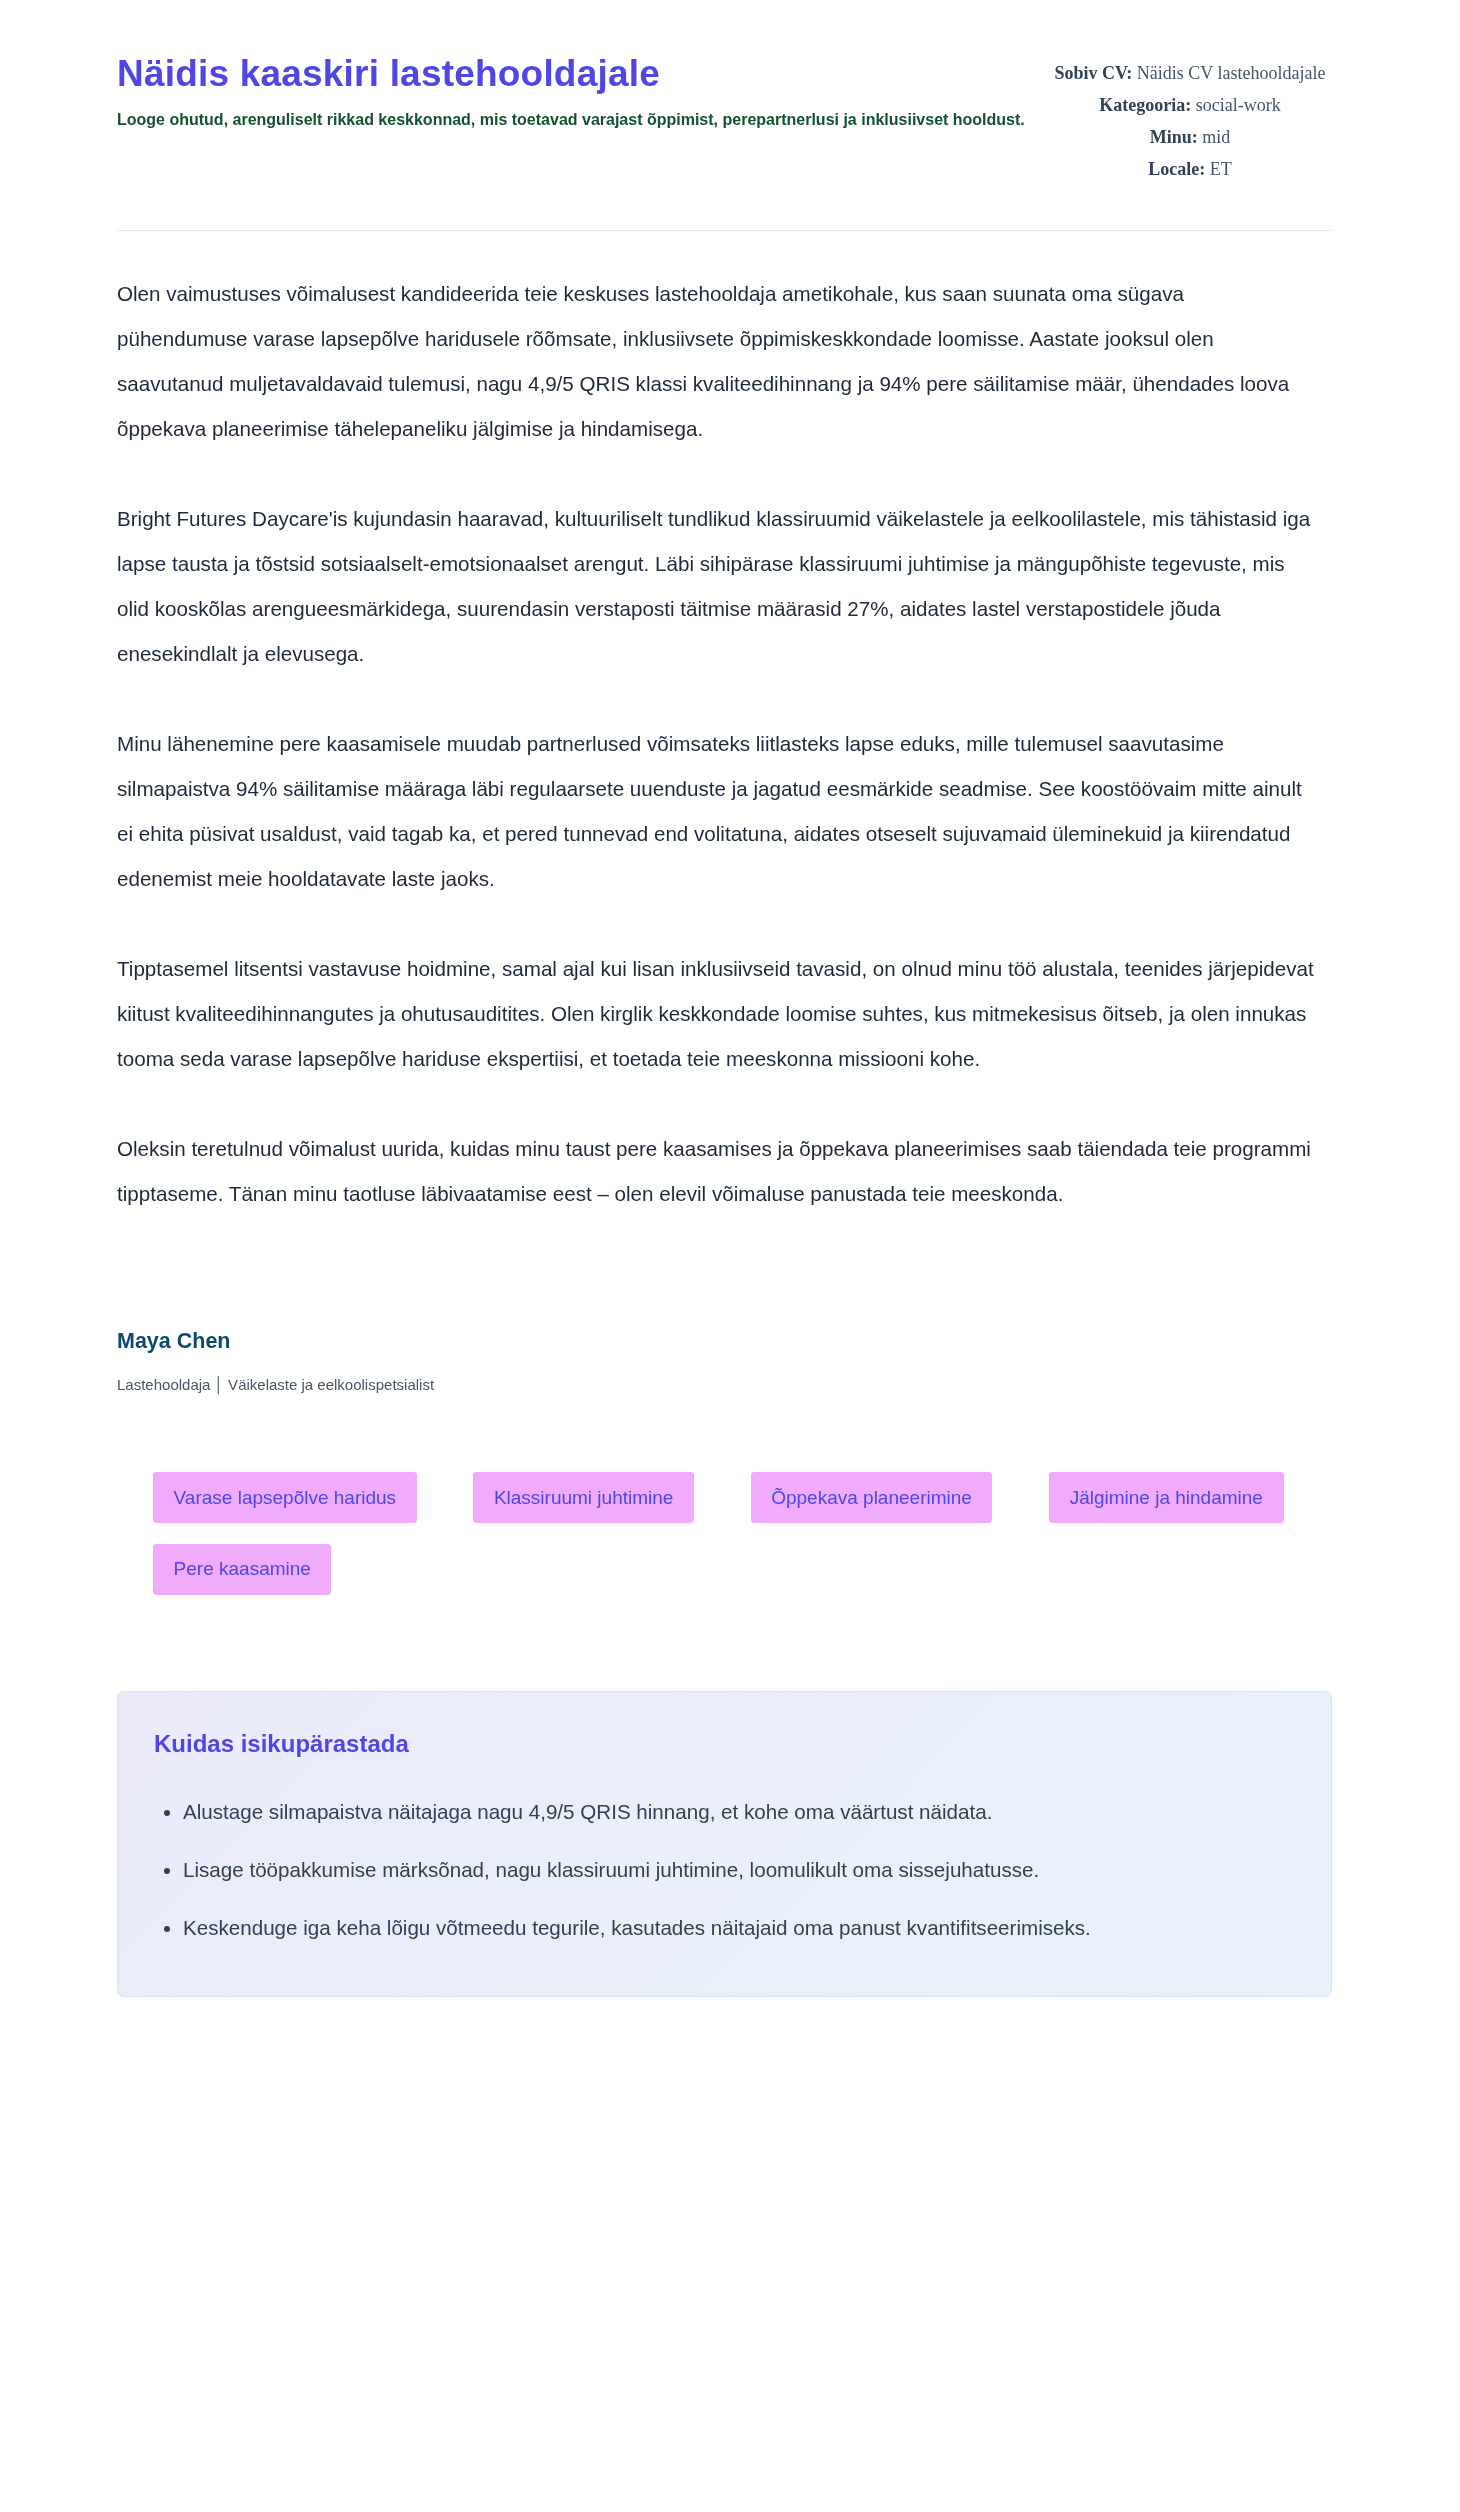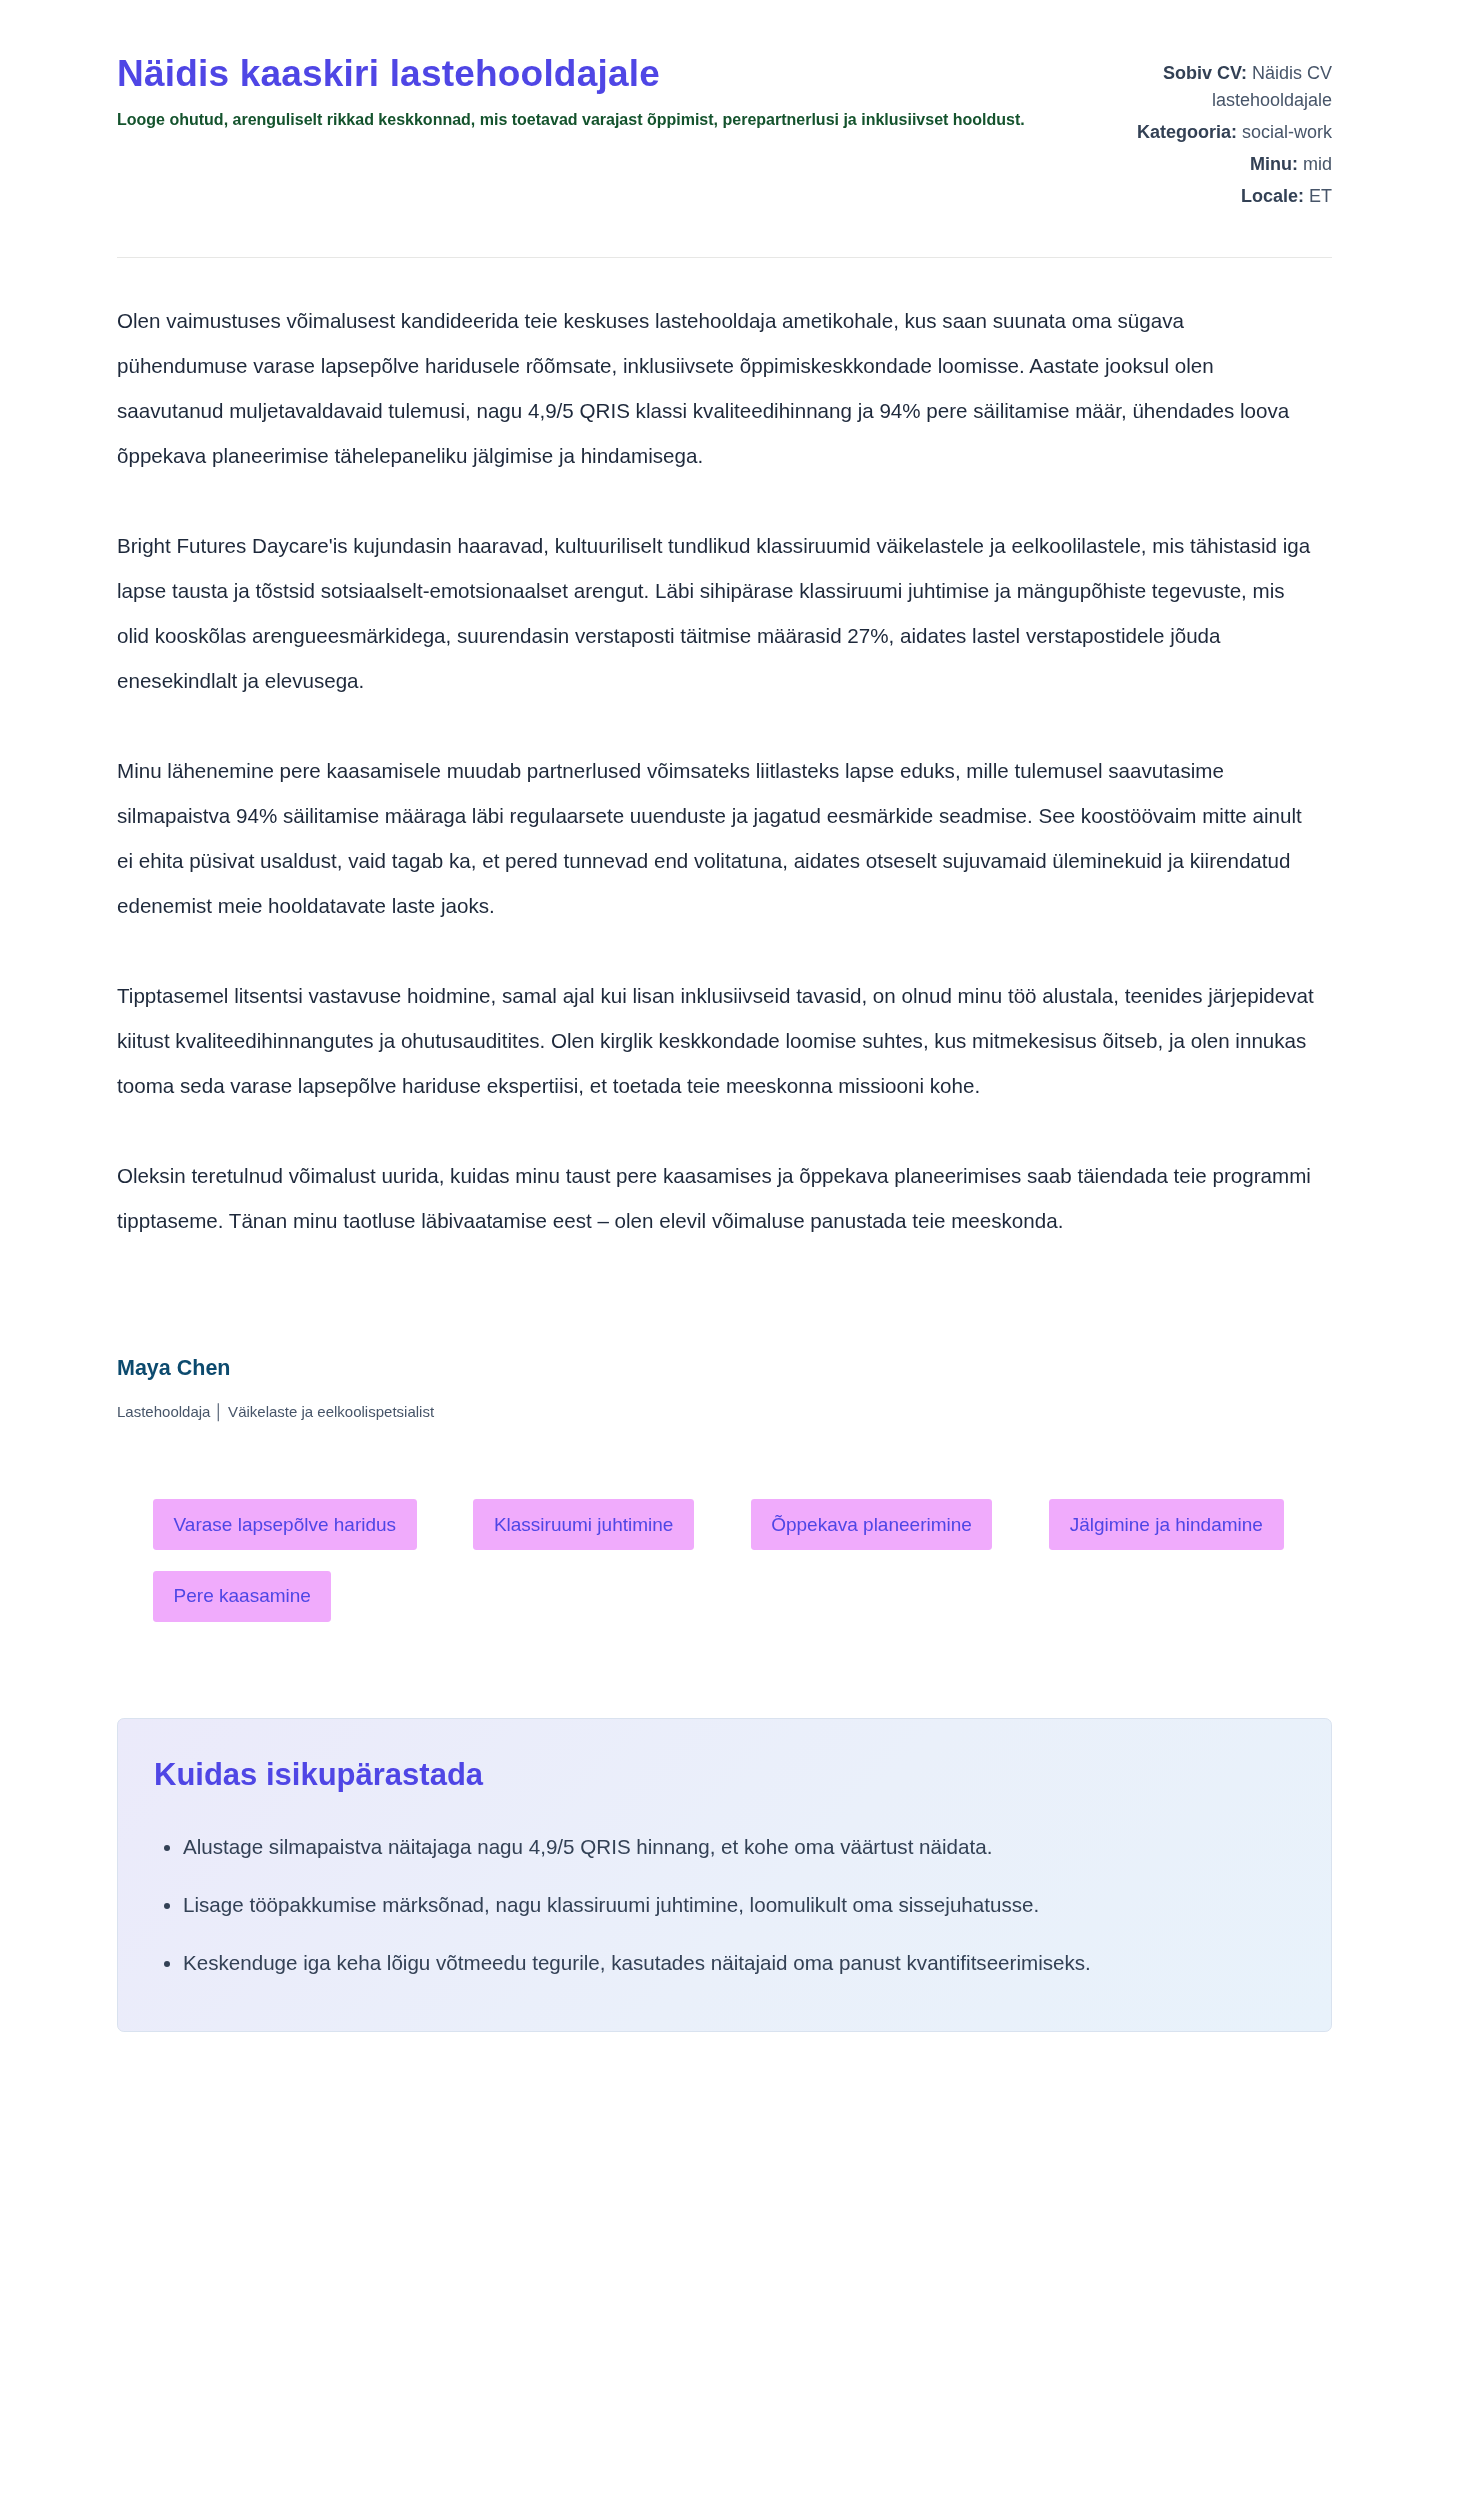--- a/index.html
+++ b/index.html
@@ -33,25 +33,26 @@
   .page-subtitle {
     margin-top: 12px;
     color: #14532d;
     font-size: 16px;
     font-weight: 700;
     line-height: 1.55;
     max-width: 937px;
   }
   .meta-block {
     width: 284px;
-    text-align: right;
+    text-align: center;
     font-size: 18px;
     line-height: 1.5;
     color: #475569;
     padding-top: 6.9px;
+    font-family: Liberation Serif, serif;
   }
   .meta-row { margin-bottom: 5.2px; }
   .meta-label { font-weight: 700; color: #334155; }
   .meta-value { font-weight: 400; color: #475569; }
 
   .divider {
     margin-top: 41px;
     border: none;
     border-top: 1.7px solid #e7e7e5;
   }
@@ -108,21 +109,21 @@
   
   .tips-box {
     margin-top: 96px;
     border: 0.9px solid #d9e2ef;
     border-radius: 6.9px;
     background: linear-gradient(135deg, #ebeafa 0%, #eaf0fa 55%, #e8f2fb 100%);
     padding: 38px 36px 48px 36px;
   }
   .tips-heading {
     color: #4f46e5;
-    font-size: 31px;
+    font-size: 24px;
     font-weight: 700;
   }
   .tips-list {
     margin-top: 33px;
     padding-left: 29px;
     color: #334155;
   }
   .tips-list li {
     font-size: 20.6px;
     line-height: 41px;

